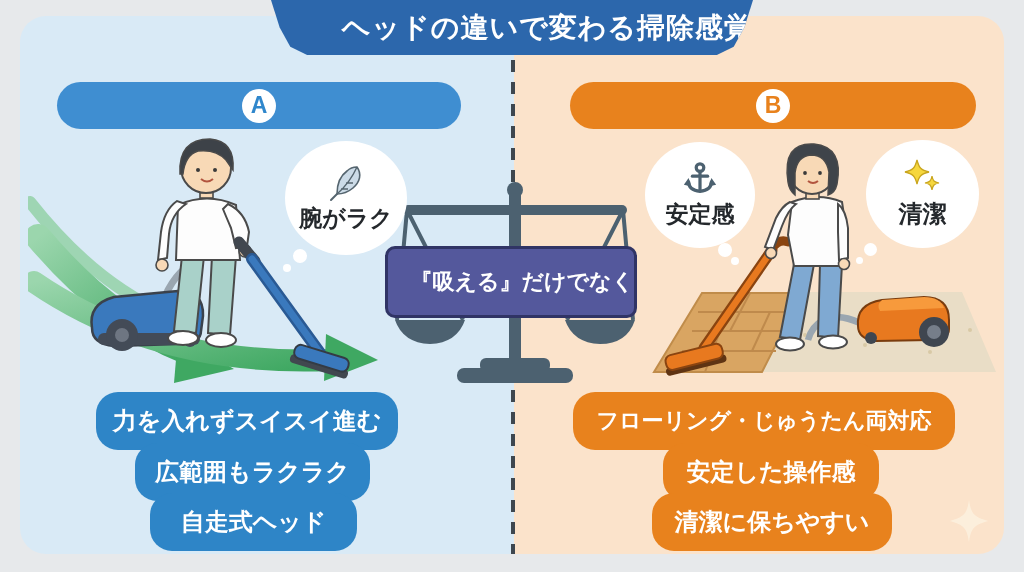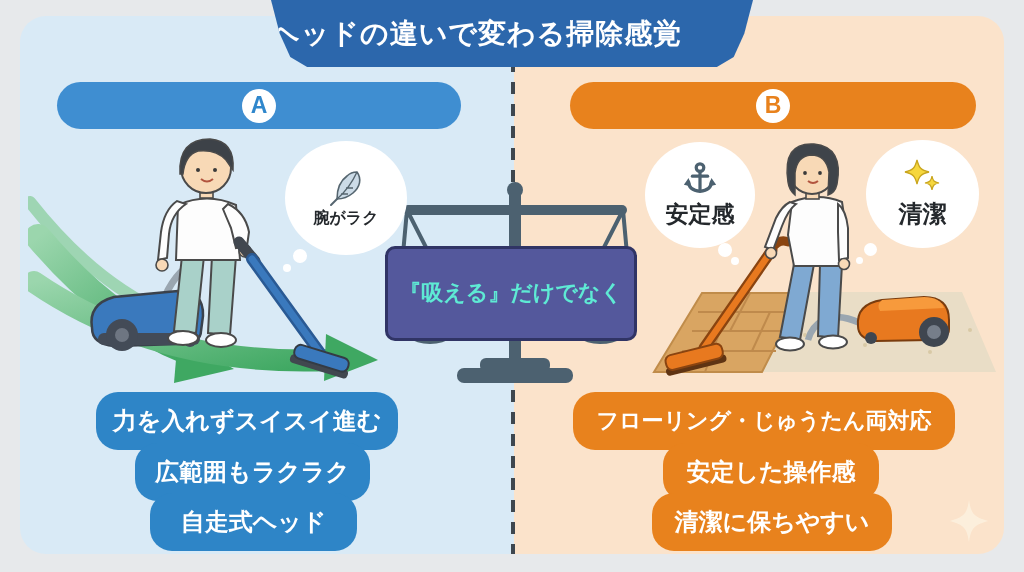--- a/index.html
+++ b/index.html
@@ -11,51 +11,51 @@
   }
   
   .content { position:absolute; left:20px; top:16px; width:984px; height:538px;
     border-radius:26px; overflow:hidden; z-index:0; }
   .half-left  { position:absolute; left:0; top:0; width:494px; height:100%; background:#d9eaf6; }
   .half-right { position:absolute; left:494px; top:0; width:490px; height:100%; background:#fbe3cb; }
   .divider { position:absolute; left:491px; top:44px; width:4px; height:494px;
     background:repeating-linear-gradient(to bottom,#3e474f 0 12px, rgba(0,0,0,0) 12px 22px); }
   
   .banner { position:absolute; left:50%; top:0; transform:translateX(-50%);
-    width:482px; height:67px; background:#2c67ac; z-index:6;
-    display:flex; align-items:center; justify-content:flex-start;
+    width:482px; height:55px; background:#2c67ac; z-index:6;
+    display:flex; align-items:center; justify-content:flex-end;
     clip-path:polygon(0% 0%,100% 0%,98.2% 50%,96% 85%,92.5% 100%,7.5% 100%,4% 85%,1.8% 50%); }
   .banner span { color:#fff; font-size:28px; font-weight:800; letter-spacing:1px; }
   
   .model-pill { position:absolute; top:82px; height:47px; border-radius:24px; z-index:6;
     display:flex; align-items:center; justify-content:center; gap:10px; }
   .model-pill.a { left:57px;  width:404px; background:#3f8ed1; }
   .model-pill.b { left:570px; width:406px; background:#e8821d; }
   .model-badge { width:34px; height:34px; border-radius:50%; background:#fff;
     display:flex; align-items:center; justify-content:center;
     font-size:23px; font-weight:800; }
   .model-pill.a .model-badge { color:#2f87cc; }
   .model-pill.b .model-badge { color:#e8821d; }
   .model-name { color:#fff; font-size:25px; font-weight:800; letter-spacing:0.5px; }
   
   .bubble { position:absolute; background:#fff; border-radius:50%; z-index:3;
     display:flex; flex-direction:column; align-items:center; justify-content:center; gap:1px; }
   .bubble-label { color:#24282c; font-weight:800; }
   .bubble.arm    { left:285px; top:141px; width:122px; height:114px; }
-  .bubble.arm    .bubble-label { font-size:16px; }
+  .bubble.arm    .bubble-label { font-size:23px; }
   .bubble.stable { left:645px; top:142px; width:110px; height:106px; }
   .bubble.stable .bubble-label { font-size:23px; }
   .bubble.clean  { left:866px; top:140px; width:113px; height:108px; }
   .bubble.clean  .bubble-label { font-size:24px; }
   .tail { position:absolute; background:#fff; border-radius:50%; z-index:3; }
   
-  .center-box { position:absolute; left:385px; top:246px; width:252px; height:95px;
+  .center-box { position:absolute; left:385px; top:246px; width:252px; height:72px;
     background:#54589c; border:3px solid #303465; border-radius:10px; z-index:4;
-    display:flex; flex-direction:column; align-items:center; justify-content:center;
-    color:#5eead4; font-weight:800; font-size:22px; line-height:1.55; }
+    display:flex; flex-direction:column; align-items:flex-end; justify-content:center;
+    color:#ffffff; font-weight:800; font-size:22px; line-height:1.55; }
   
   .benefit { position:absolute; height:58px; border-radius:22px; z-index:6;
     display:flex; align-items:center; justify-content:center;
     color:#fff; font-weight:800; font-size:24px; white-space:nowrap; }
   .benefit.blue   { background:#2e85c7; }
   .benefit.orange { background:#e8821d; }
   .b-l1 { left:96px;  top:392px; width:302px; }
   .b-l2 { left:135px; top:443px; width:235px; }
   .b-l3 { left:150px; top:493px; width:207px; }
   .b-r1 { left:573px; top:392px; width:382px; font-size:22px; }

